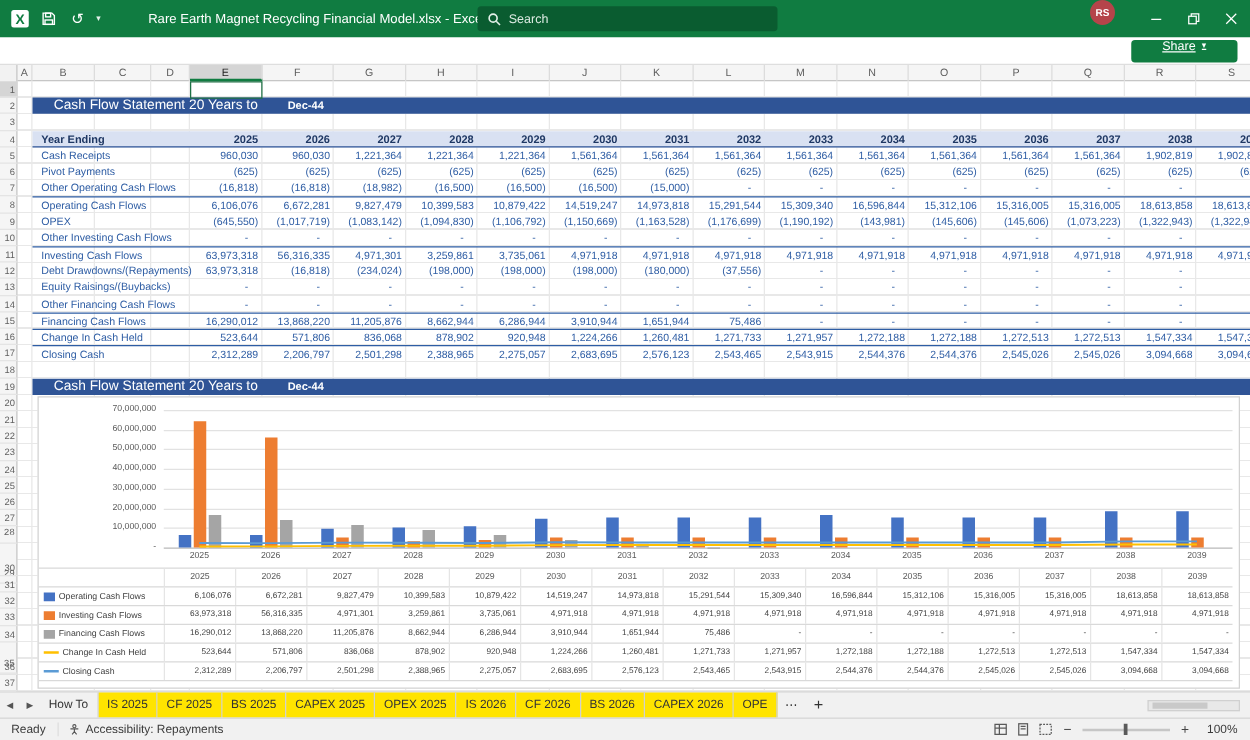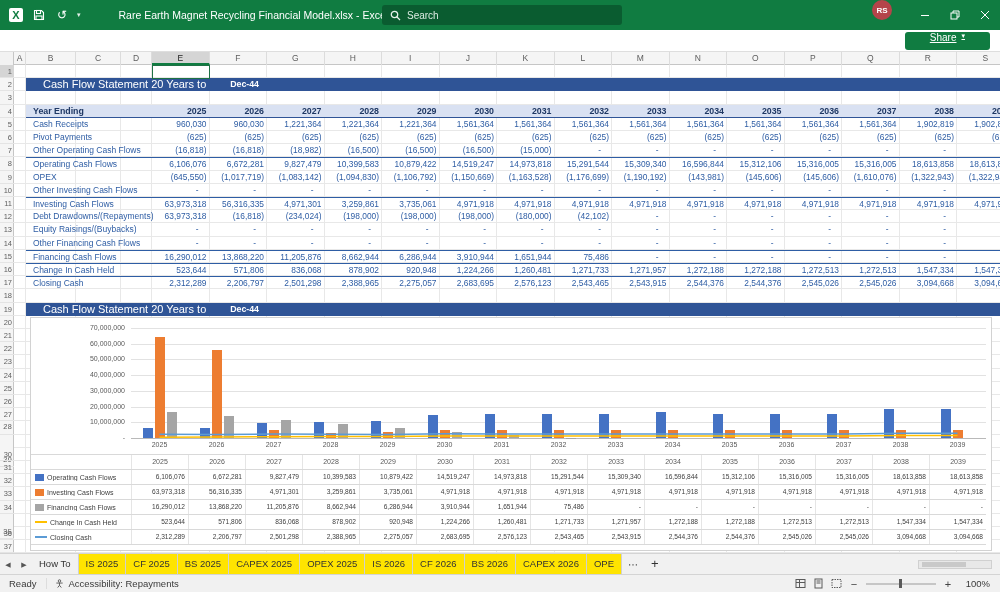--- a/index.html
+++ b/index.html
@@ -298,21 +298,21 @@
         <div class="d-val" style="left: 241px;">(1,083,142)</div>
         <div class="d-val" style="left: 298.5px;">(1,094,830)</div>
         <div class="d-val" style="left: 356px;">(1,106,792)</div>
         <div class="d-val" style="left: 413.5px;">(1,150,669)</div>
         <div class="d-val" style="left: 471px;">(1,163,528)</div>
         <div class="d-val" style="left: 528.5px;">(1,176,699)</div>
         <div class="d-val" style="left: 586px;">(1,190,192)</div>
         <div class="d-val" style="left: 643.5px;">(143,981)</div>
         <div class="d-val" style="left: 701px;">(145,606)</div>
         <div class="d-val" style="left: 758.5px;">(145,606)</div>
-        <div class="d-val" style="left: 816px;">(1,610,076)</div>
+        <div class="d-val" style="left: 816px;">(1,073,223)</div>
         <div class="d-val" style="left: 873.5px;">(1,322,943)</div>
         <div class="d-val" style="left: 931px;">(1,322,943)</div>
       </div>
       <div class="drow" style="top: 118.8px;">
         <div class="d-label">Other Investing Cash Flows</div>
         <div class="d-val dash" style="left: 126px;">-</div>
         <div class="d-val dash" style="left: 183.5px;">-</div>
         <div class="d-val dash" style="left: 241px;">-</div>
         <div class="d-val dash" style="left: 298.5px;">-</div>
         <div class="d-val dash" style="left: 356px;">-</div>
@@ -347,21 +347,21 @@
       </div>
       <div class="drow" style="top: 145.2px;">
         <div class="d-label">Debt Drawdowns/(Repayments)</div>
         <div class="d-val" style="left: 126px;">63,973,318</div>
         <div class="d-val" style="left: 183.5px;">(16,818)</div>
         <div class="d-val" style="left: 241px;">(234,024)</div>
         <div class="d-val" style="left: 298.5px;">(198,000)</div>
         <div class="d-val" style="left: 356px;">(198,000)</div>
         <div class="d-val" style="left: 413.5px;">(198,000)</div>
         <div class="d-val" style="left: 471px;">(180,000)</div>
-        <div class="d-val" style="left: 528.5px;">(42,102)</div>
+        <div class="d-val" style="left: 528.5px;">(37,556)</div>
         <div class="d-val dash" style="left: 586px;">-</div>
         <div class="d-val dash" style="left: 643.5px;">-</div>
         <div class="d-val dash" style="left: 701px;">-</div>
         <div class="d-val dash" style="left: 758.5px;">-</div>
         <div class="d-val dash" style="left: 816px;">-</div>
         <div class="d-val dash" style="left: 873.5px;">-</div>
         <div class="d-val dash" style="left: 931px;">-</div>
       </div>
       <div class="drow" style="top: 158.4px;">
         <div class="d-label">Equity Raisings/(Buybacks)</div>

